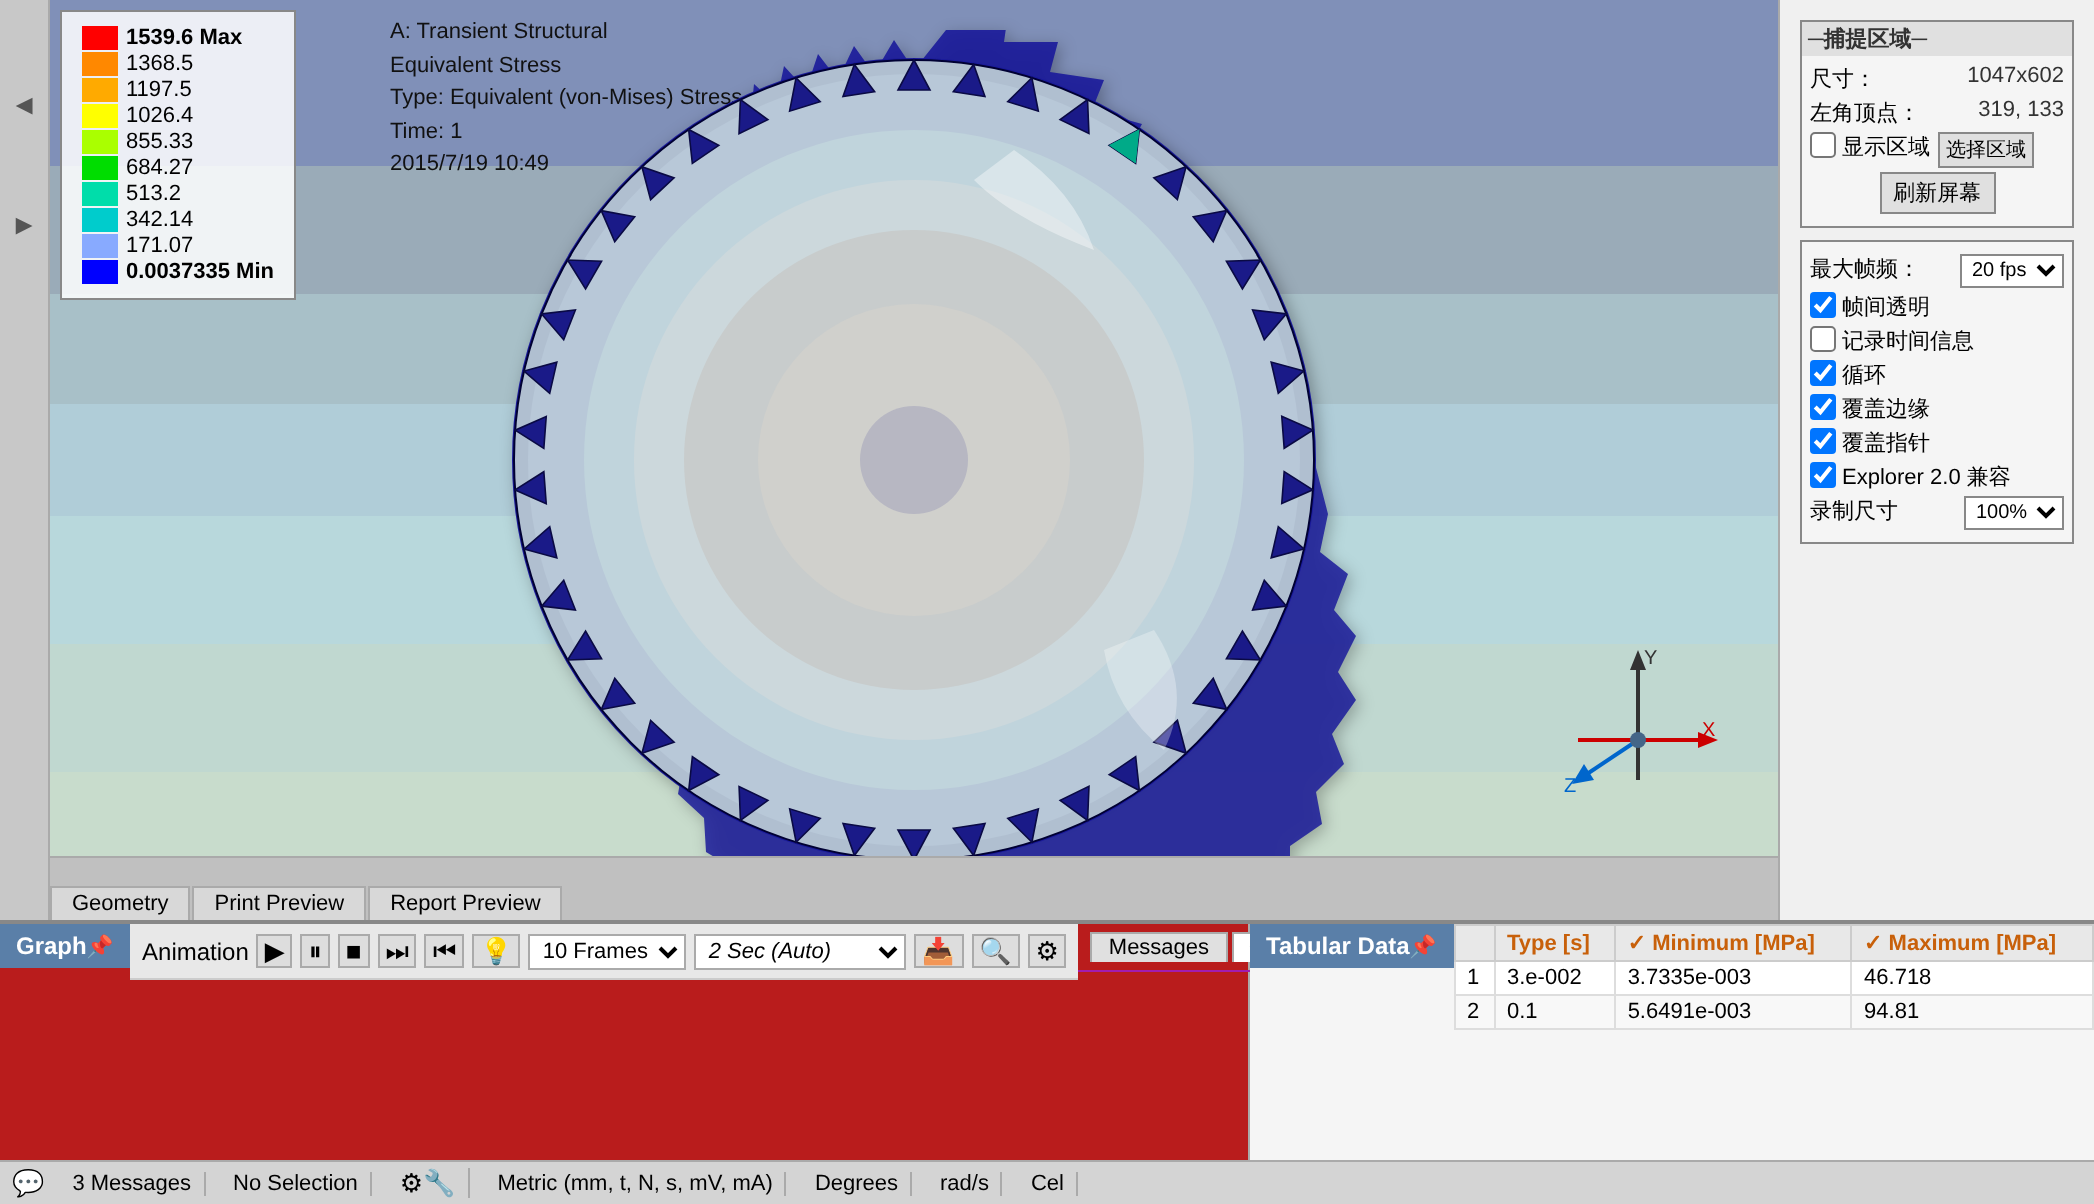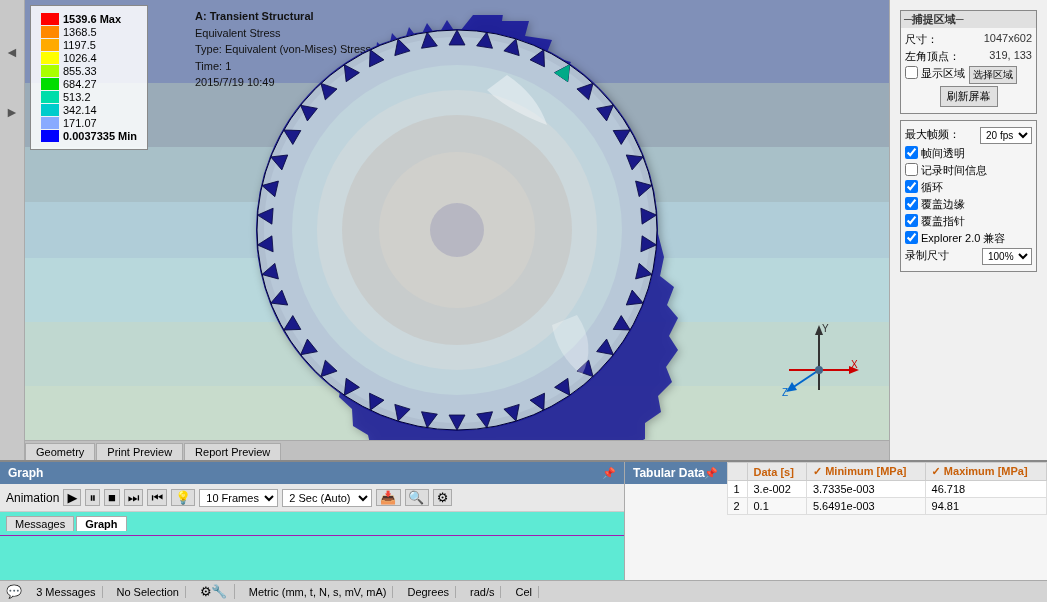--- a/index.html
+++ b/index.html
@@ -41,28 +41,28 @@
     .panel-section { border: 1px solid #888; margin-bottom: 6px; padding: 4px; background: #f5f5f5; }
     .panel-section-title { font-weight: bold; font-size: 11px; margin-bottom: 4px; color: #333; background: #e0e0e0; padding: 1px 3px; margin: -4px -4px 4px -4px; }
     .panel-row { display: flex; align-items: flex-start; margin: 2px 0; font-size: 11px; }
     .panel-label { flex: 1; }
     .panel-value { color: #333; margin-left: 2px; }
     .panel-select { font-size: 10px; border: 1px solid #888; padding: 1px 1px; background: white; }
     .panel-checkbox { margin-right: 3px; }
     .panel-button { font-size: 11px; border: 1px solid #888; background: #e0e0e0; padding: 2px 6px; cursor: pointer; margin: 2px auto; display: block; }
 
     
-    .viewport-tabs { height: 20px; background: #c0c0c0; display: flex; align-items: flex-end; border-top: 1px solid #aaa; }
+    .viewport-tabs { height: 32px; background: #c0c0c0; display: flex; align-items: flex-end; border-top: 1px solid #aaa; }
     .tab { padding: 2px 10px; background: #d8d8d8; border: 1px solid #aaa; border-bottom: none; font-size: 11px; cursor: pointer; margin-right: 1px; }
 
     
     .bottom-area { height: 120px; display: flex; border-top: 2px solid #888; }
 
     
-    .graph-panel { width: 625px; background: #5eead4; border-right: 1px solid #aaa; display: flex; flex-direction: column; }
+    .graph-panel { width: 625px; background: #b91c1c; border-right: 1px solid #aaa; display: flex; flex-direction: row; }
     .graph-header { background: #5a7fa8; color: white; padding: 2px 8px; font-weight: bold; display: flex; align-items: center; justify-content: space-between; height: 22px; }
     .graph-toolbar { display: flex; align-items: center; padding: 2px 6px; background: #e8e8e8; border-bottom: 1px solid #ccc; height: 28px; gap: 4px; }
     .toolbar-btn { font-size: 13px; cursor: pointer; border: 1px solid #aaa; background: #ddd; padding: 1px 3px; line-height: 1; }
     .toolbar-select { font-size: 11px; border: 1px solid #aaa; background: white; padding: 1px 2px; }
     .graph-tabs-row { display: flex; align-items: center; padding: 2px 6px; border-bottom: 1px solid #a21caf; height: 24px; }
     .graph-tab { padding: 1px 8px; background: #e0e0e0; border: 1px solid #aaa; border-bottom: none; font-size: 11px; cursor: pointer; margin-right: 2px; }
     .graph-tab.active { background: white; font-weight: bold; }
 
     
     .tabular-panel { flex: 1; background: #f5f5f5; display: flex; flex-direction: row; }
@@ -122,21 +122,21 @@
         <div class="bg-band band1"></div>
         <div class="bg-band band2"></div>
         <div class="bg-band band3"></div>
         <div class="bg-band band4"></div>
         <div class="bg-band band5"></div>
         <div class="bg-band band6"></div>
         <div class="bg-band band7"></div>
       </div>
 
       <div class="info-text" style="top:8px; left:170px;">
-        <div style="font-weight:bold;">A: Transient Structural</div>
+        <div style="font-weight:normal;">A: Transient Structural</div>
         <div>Equivalent Stress</div>
         <div>Type: Equivalent (von-Mises) Stress</div>
         <div>Time: 1</div>
         <div>2015/7/19 10:49</div>
       </div>
 
       <div class="legend">
         <div class="legend-item">
           <div class="legend-color lc-red"></div>
           <span style="font-weight:bold;">1539.6 Max</span>
@@ -425,21 +425,21 @@
         <span>Animation</span>
         <button class="toolbar-btn">▶</button>
         <button class="toolbar-btn">⏸</button>
         <button class="toolbar-btn">■</button>
         <button class="toolbar-btn">⏭</button>
         <button class="toolbar-btn">⏮</button>
         <button class="toolbar-btn" style="color:#cc8800;">💡</button>
         <select class="toolbar-select">
           <option>10 Frames</option>
         </select>
-        <select class="toolbar-select" style="width:90px;">
+        <select class="toolbar-select" style="width:106px;font-style:italic;">
           <option>2 Sec (Auto)</option>
         </select>
         <button class="toolbar-btn">📥</button>
         <button class="toolbar-btn">🔍</button>
         <button class="toolbar-btn">⚙</button>
       </div>
       <div class="graph-tabs-row">
         <div class="graph-tab">Messages</div>
         <div class="graph-tab active">Graph</div>
       </div>
@@ -448,21 +448,21 @@
     <div class="tabular-panel">
       <div class="tabular-header">
         <span>Tabular Data</span>
         <span class="pin-icon">📌</span>
       </div>
       <div class="tabular-scroll">
         <table class="tabular-table">
           <thead>
             <tr>
               <th style="color:#333; width:20px;"></th>
-              <th>Data [s]</th>
+              <th>Type [s]</th>
               <th>✓ Minimum [MPa]</th>
               <th>✓ Maximum [MPa]</th>
             </tr>
           </thead>
           <tbody>
             <tr>
               <td>1</td>
               <td>3.e-002</td>
               <td>3.7335e-003</td>
               <td>46.718</td>

